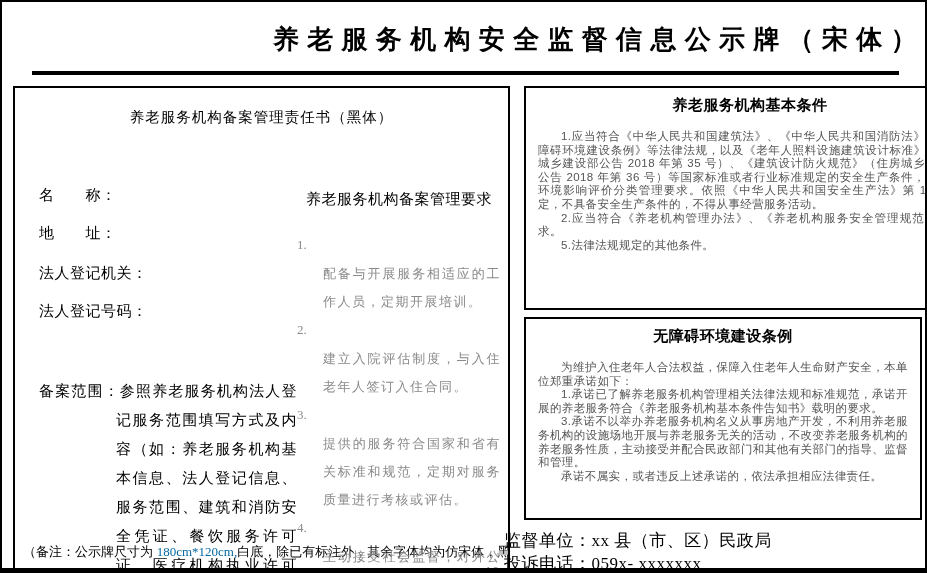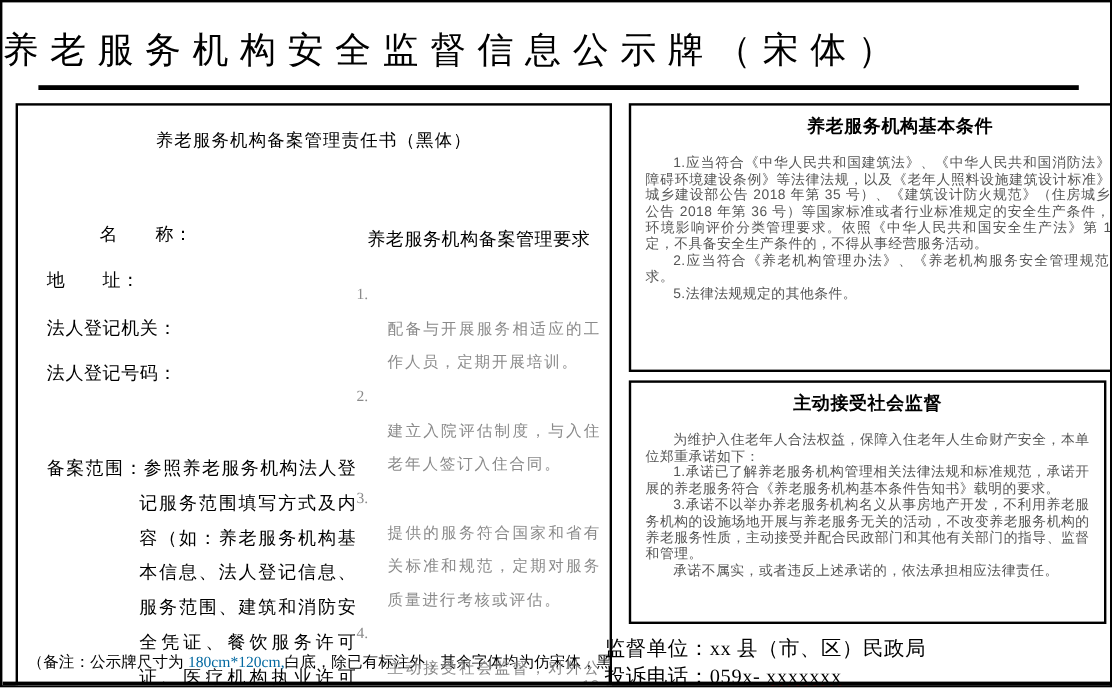--- a/index.html
+++ b/index.html
@@ -2,35 +2,35 @@
 <html><head>
 <meta charset="utf-8">
 <style>
   html,body{margin:0;padding:0;background:#fff;}
   .page{
     position:relative;width:927px;height:573px;background:#ffffff;
     border:2px solid #000;box-sizing:border-box;overflow:hidden;
     font-family:"Liberation Sans","DejaVu Sans",sans-serif;color:#000;
   }
   .main-title{
-    position:absolute;left:0;top:20px;width:100%;text-align:left;
+    position:absolute;left:0;top:20px;width:100%;text-align:right;
     font-family:"Liberation Serif","DejaVu Serif",serif;
-    font-size:30px;font-weight:normal;letter-spacing:0.32em;white-space:nowrap;
+    font-size:26px;font-weight:bold;letter-spacing:0.32em;white-space:nowrap;
   }
   .title-rule{position:absolute;left:30px;top:69px;width:867px;height:4px;background:#000;}
   .bottom-bar{position:absolute;left:0;top:566px;width:927px;height:7px;background:#000;}
 
   .box{position:absolute;border:2px solid #000;box-sizing:border-box;background:#fff;overflow:hidden;}
   .box-left{left:11px;top:84px;width:497px;height:566px;}
   .box-cond{left:522px;top:84px;width:452px;height:224px;}
   .box-commit{left:522px;top:315px;width:398px;height:203px;}
 
   .lp-title{position:absolute;left:0;top:20px;width:100%;text-align:center;font-size:14.5px;letter-spacing:1px;}
   .field{position:absolute;left:24px;font-size:15px;letter-spacing:0.5px;white-space:nowrap;}
-  .f1{top:98px;margin-left:44px;} .f2{top:136px;} .f3{top:176px;} .f4{top:214px;} .f5{top:250px;}
+  .f1{top:98px;} .f2{top:136px;} .f3{top:176px;} .f4{top:214px;} .f5{top:250px;}
   .scope{
     position:absolute;left:24px;top:288px;width:258px;
     font-size:15px;line-height:29px;letter-spacing:0.5px;
     padding-left:77px;text-indent:-77px;box-sizing:border-box;text-align:justify;
   }
   .note{position:absolute;left:8px;top:455px;width:482px;font-size:13px;white-space:nowrap;letter-spacing:0px;}
   .note .blue{font-family:"Liberation Serif","DejaVu Serif",serif;}
 
   .req-col{position:absolute;left:278px;top:0;width:212px;height:100%;}
   .req-title{position:absolute;left:0;top:102px;width:100%;text-align:center;font-size:15px;font-weight:normal;letter-spacing:0.5px;}
@@ -100,21 +100,21 @@
   <div class="box box-cond">
     <div class="box-head">养老服务机构基本条件</div>
     <div class="box-body gray">
       <div class="para">1.应当符合《中华人民共和国建筑法》、《中华人民共和国消防法》、《无障碍环境建设条例》等法律法规，以及《老年人照料设施建筑设计标准》（住房城乡建设部公告 2018 年第 35 号）、《建筑设计防火规范》（住房城乡建设部公告 2018 年第 36 号）等国家标准或者行业标准规定的安全生产条件，并符合环境影响评价分类管理要求。依照《中华人民共和国安全生产法》第 17 条规定，不具备安全生产条件的，不得从事经营服务活动。</div>
       <div class="para">2.应当符合《养老机构管理办法》、《养老机构服务安全管理规范》等要求。</div>
       <div class="para">5.法律法规规定的其他条件。</div>
     </div>
   </div>
 
   <div class="box box-commit">
-    <div class="box-head">主动接受社会监督</div>
+    <div class="box-head">无障碍环境建设条例</div>
     <div class="box-body gray">
       <div class="para">为维护入住老年人合法权益，保障入住老年人生命财产安全，本单位郑重承诺如下：</div>
       <div class="para">1.承诺已了解养老服务机构管理相关法律法规和标准规范，承诺开展的养老服务符合《养老服务机构基本条件告知书》载明的要求。</div>
       <div class="para">3.承诺不以举办养老服务机构名义从事房地产开发，不利用养老服务机构的设施场地开展与养老服务无关的活动，不改变养老服务机构的养老服务性质，主动接受并配合民政部门和其他有关部门的指导、监督和管理。</div>
       <div class="para">承诺不属实，或者违反上述承诺的，依法承担相应法律责任。</div>
     </div>
   </div>
 
   <div class="footer-line fl1"><span>监督单位：</span><span class="latin">xx 县（市、区）民政局</span></div>
 

